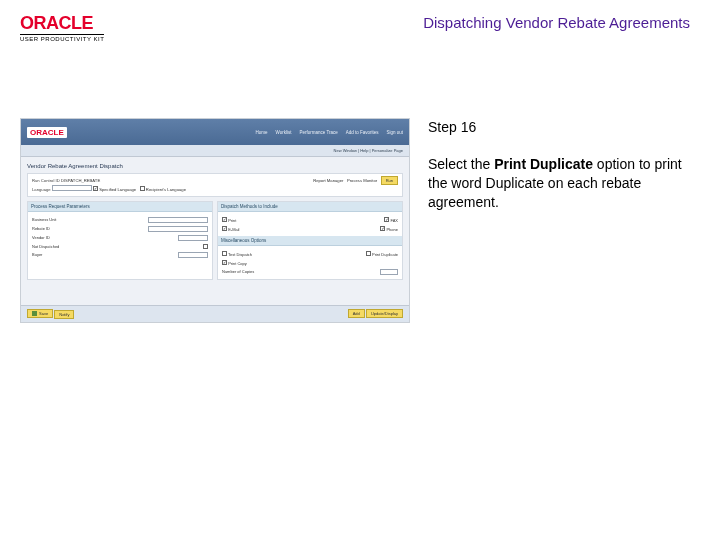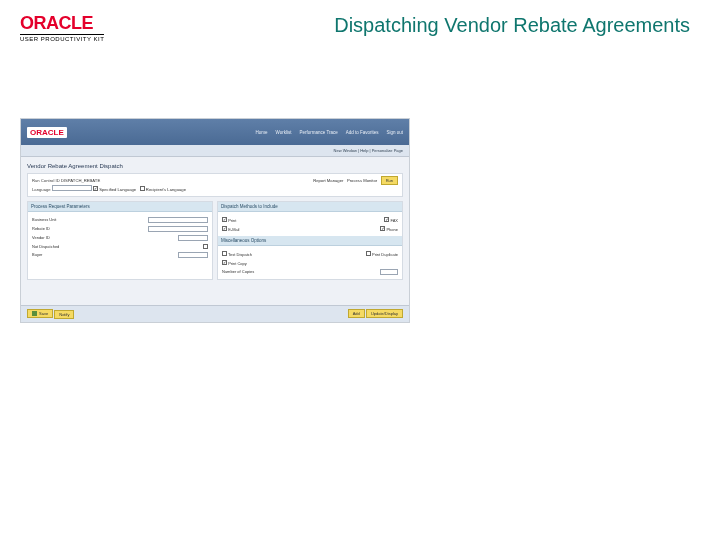--- a/index.html
+++ b/index.html
@@ -31,22 +31,22 @@
   }
   .brand .upk {
     font-size: 6px;
     letter-spacing: 0.5px;
     color: #000;
     margin-top: 2px;
     border-top: 1px solid #000;
     padding-top: 1px;
   }
   .page-title {
-    font-size: 20px;
-    color: #0f766e;
+    font-size: 15px;
+    color: #4c1d95;
     padding-right: 10px;
   }
   .content {
     display: flex;
     padding: 70px 20px 0 20px;
     gap: 18px;
   }
   .shot {
     width: 390px;
     height: 205px;
@@ -335,14 +335,20 @@
         <span class="yb">
             <span>Add</span>
           </span>
         <span class="yb">
             <span>Update/Display</span>
           </span>
       </span>
     </div>
   </div>
 
+  <div class="instr">
+    <div class="step">Step 16</div>
+    <div>
+      <span>Select the </span><span class="bold">Print Duplicate</span><span> option to print the word Duplicate on each rebate agreement.</span>
+    </div>
+  </div>
 
 </div>
 
 </body></html>

